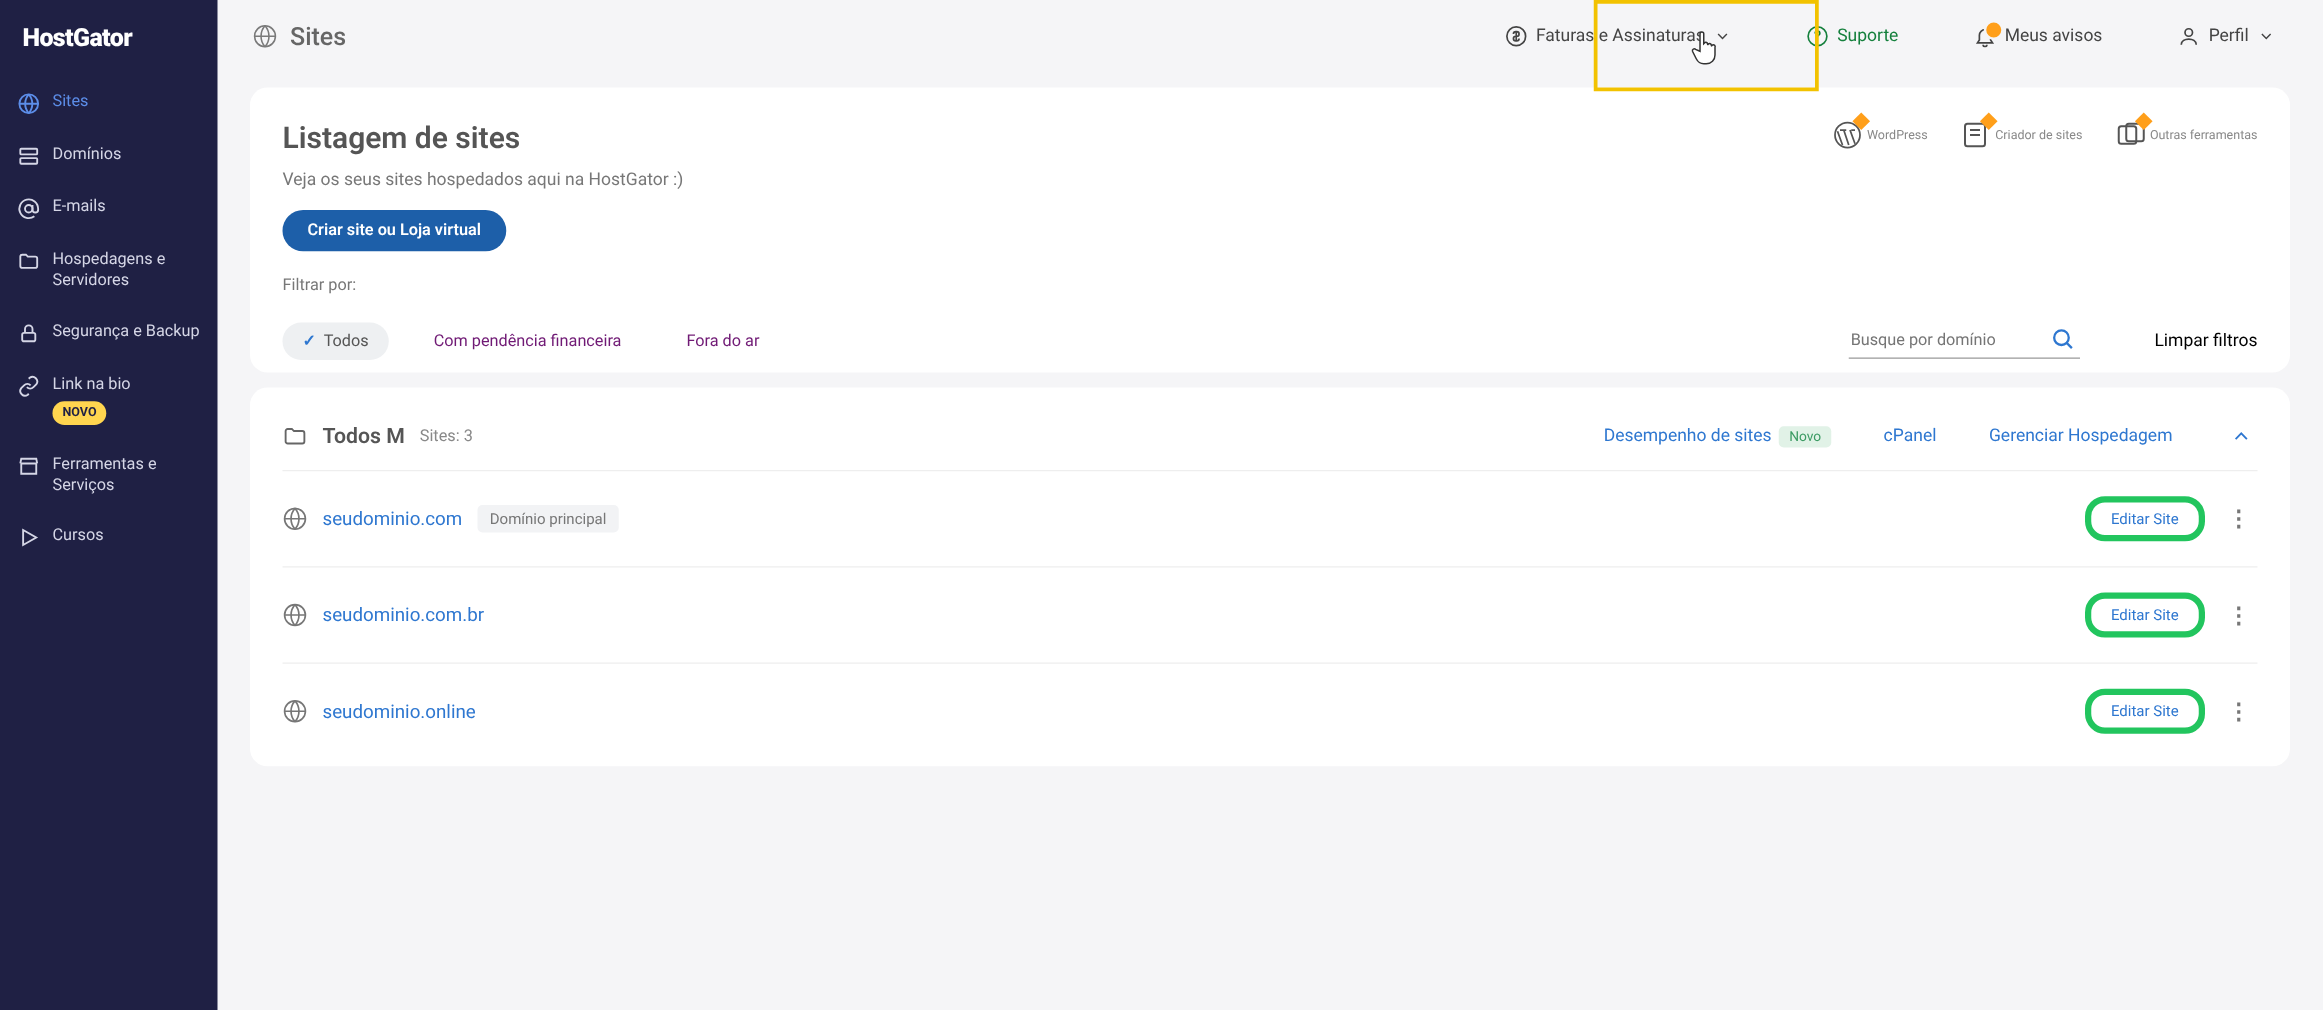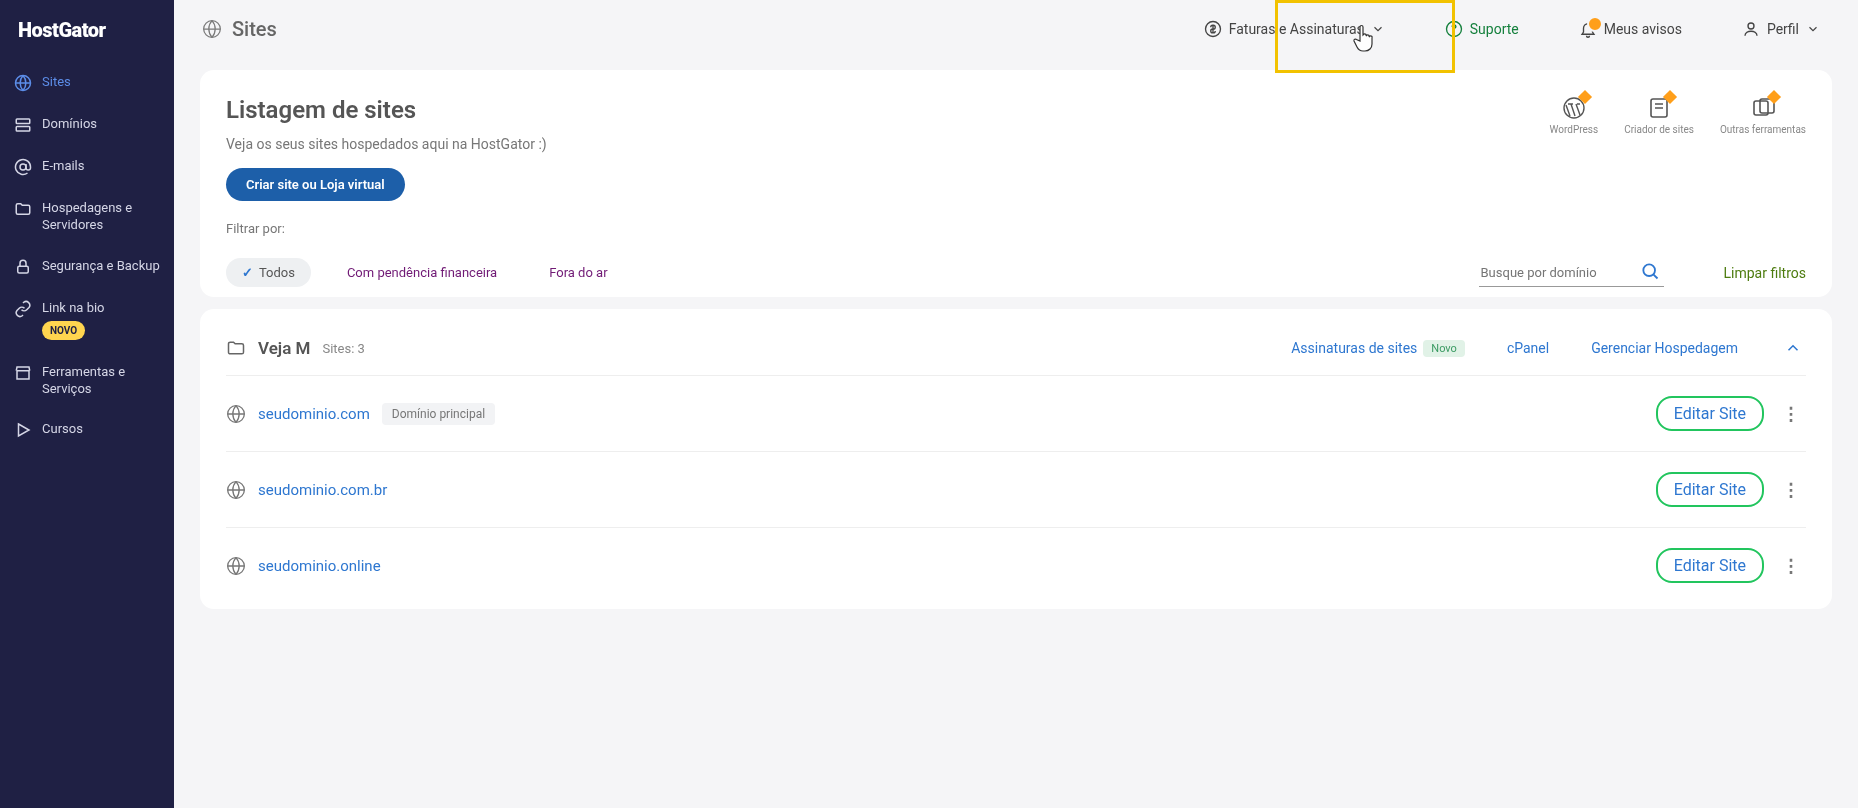--- a/index.html
+++ b/index.html
@@ -26,56 +26,56 @@
 .notif-badge { position: relative; }
 .notif-badge::after { content: ""; position: absolute; top: -4px; right: -6px; width: 12px; height: 12px; background: #ff9f1a; border-radius: 50%; border: 2px solid #f5f5f7; }
 .cursor-hand { position: absolute; pointer-events: none; }
 
 
 .card { background: #fff; margin: 12px 26px; border-radius: 14px; padding: 26px 26px 10px 26px; }
 .card-header { display: flex; justify-content: space-between; align-items: flex-start; }
 .card-header h1 { font-size: 24px; color: #555; font-weight: 600; }
 .card-header p { font-size: 14px; color: #777; margin-top: 12px; }
 .quick-tools { display: flex; gap: 26px; }
-.quick-tool { display: flex; flex-direction: column; align-items: center; gap: 4px; cursor: pointer; }
+.quick-tool { display: flex; flex-direction: row; align-items: center; gap: 4px; cursor: pointer; }
 .quick-tool .qt-icon { width: 24px; height: 24px; position: relative; }
 .quick-tool .qt-label { font-size: 10px; color: #888; }
 .corner { position: absolute; width: 10px; height: 10px; background: #ff9f1a; top: -4px; right: -4px; transform: rotate(45deg); }
 
 .btn-primary { background: #1d5fa9; color: #fff; border: none; border-radius: 18px; padding: 9px 20px; font-size: 13px; font-weight: 600; cursor: pointer; margin-top: 16px; }
 
 
 .filter-row { display: flex; align-items: center; margin-top: 22px; gap: 20px; }
 .filter-label { font-size: 13px; color: #777; }
 .chip { font-size: 13px; padding: 7px 16px; border-radius: 18px; cursor: pointer; color: #701a75; display: flex; align-items: center; gap: 6px; }
 .chip.active { background: #eef0f2; color: #555; }
 .chip .check { color: #2e77d0; font-weight: 700; }
 .filter-spacer { flex: 1; }
 .search-wrap { position: relative; width: 185px; }
 .search-wrap input { border: none; border-bottom: 1px solid #999; background: transparent; width: 100%; font-size: 13px; padding: 6px 28px 6px 2px; outline: none; color: #555; }
 .search-wrap .search-ico { position: absolute; right: 4px; top: 2px; color: #2e77d0; }
-.clear-filters { color: #4d7c0f; font-size: 14px; margin-left: 40px; cursor: pointer; }
+.clear-filters { color: #000000; font-size: 14px; margin-left: 40px; cursor: pointer; }
 
 
 .plan-card { background: #fff; margin: 0 26px 26px 26px; border-radius: 14px; padding: 12px 26px 6px 26px; }
 .plan-header { display: flex; align-items: center; gap: 12px; padding: 14px 0; }
 .plan-header .folder { color: #666; }
 .plan-name { font-size: 17px; font-weight: 600; color: #555; }
 .plan-count { font-size: 13px; color: #888; }
 .plan-header .spacer { flex: 1; }
 .plan-link { color: #2e77d0; font-size: 14px; cursor: pointer; display: flex; align-items: center; gap: 6px; }
 .pill-novo { background: #e1f2e7; color: #3b9b63; font-size: 11px; padding: 2px 8px; border-radius: 4px; }
 .collapse-btn { color: #2e77d0; cursor: pointer; padding: 4px; }
 
 .site-row { display: flex; align-items: center; padding: 20px 0; border-top: 1px solid #eee; gap: 12px; }
 .site-row .globe { color: #777; width: 20px; }
 .site-domain { color: #2e77d0; font-size: 15px; cursor: pointer; }
 .tag { background: #f2f3f5; color: #777; font-size: 12px; padding: 4px 10px; border-radius: 4px; }
 .site-row .spacer { flex: 1; }
-.btn-outline { border: 2px solid #22c55e; color: #2e77d0; background: transparent; border-radius: 16px; padding: 6px 16px; font-size: 16px; cursor: pointer; }
+.btn-outline { border: 5px solid #22c55e; color: #2e77d0; background: transparent; border-radius: 16px; padding: 6px 16px; font-size: 12px; cursor: pointer; }
 .kebab { color: #777; cursor: pointer; padding: 0 6px; font-size: 18px; font-weight: 700; }
 
 svg { display: block; }
 </style>
 </head>
 <body>
 
 <aside class="sidebar">
   <div class="logo">HostGator</div>
 
@@ -284,27 +284,27 @@
     </div>
   </div>
 
   <div class="plan-card">
     <div class="plan-header">
       <span class="folder">
         <svg width="20" height="20" viewBox="0 0 24 24" fill="none" stroke="currentColor" stroke-width="1.8">
             <path d="M3 7a2 2 0 012-2h4l2 2h8a2 2 0 012 2v8a2 2 0 01-2 2H5a2 2 0 01-2-2V7z"></path>
           </svg>
       </span>
-      <span class="plan-name">Veja M</span>
+      <span class="plan-name">Todos M</span>
       <span class="plan-count">
         <span>Sites:</span> <span>3</span>
       </span>
       <span class="spacer"></span>
       <span class="plan-link">
-        <span>Assinaturas de sites</span>
+        <span>Desempenho de sites</span>
         <span class="pill-novo">Novo</span>
       </span>
       <span class="plan-link" style="margin-left:30px;">cPanel</span>
       <span class="plan-link" style="margin-left:30px;">Gerenciar Hospedagem</span>
       <span class="collapse-btn" style="margin-left:30px;">
         <svg width="18" height="18" viewBox="0 0 24 24" fill="none" stroke="currentColor" stroke-width="2">
             <polyline points="18 15 12 9 6 15"></polyline>
           </svg>
       </span>
     </div>

